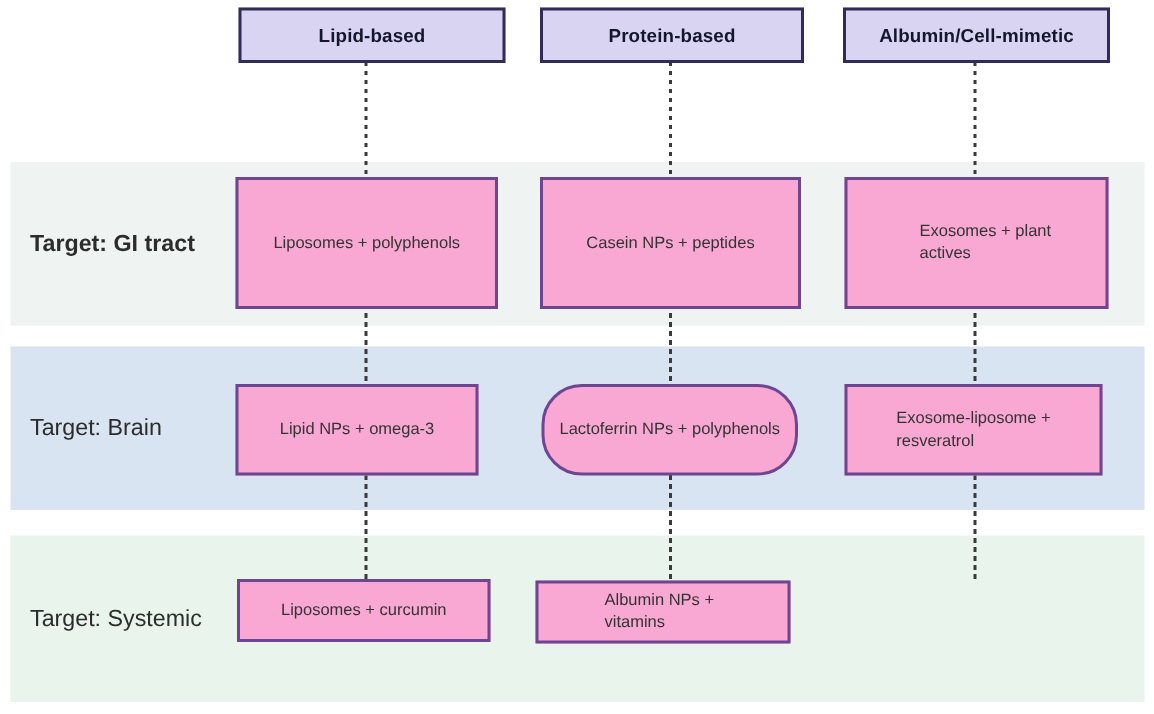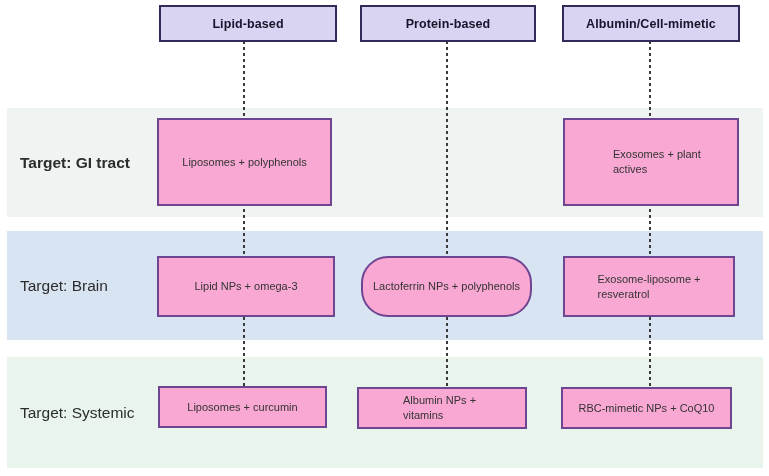--- a/index.html
+++ b/index.html
@@ -91,21 +91,21 @@
     color: #333333;
     white-space: pre-line;
     line-height: 1.35;
     padding: 2px 6px;
   }
   
   .cell.r1c1 { left: 157px; top: 118px; width: 175px; height: 88px; }
   .cell.r1c2 { left: 360px; top: 118px; width: 174px; height: 88px; }
   .cell.r1c3 { left: 563px; top: 118px; width: 176px; height: 88px; padding-left: 48px; }
   
-  .cell.r2c1 { left: 157px; top: 256px; width: 178px; height: 61px; }
+  .cell.r2c1 { left: 157px; top: 256px; width: 162px; height: 61px; }
   .cell.r2c2 { left: 361px; top: 256px; width: 171px; height: 61px; border-radius: 27px; }
   .cell.r2c3 { left: 563px; top: 256px; width: 172px; height: 61px; }
   
   .cell.r3c1 { left: 158px; top: 386px; width: 169px; height: 42px; }
   .cell.r3c2 { left: 357px; top: 387px; width: 170px; height: 42px; padding-left: 44px; }
   .cell.r3c3 { left: 561px; top: 387px; width: 171px; height: 42px; }
 </style>
 </head>
 <body>
 
@@ -121,24 +121,24 @@
 
   <div class="col-header h2">Protein-based</div>
   <div class="col-header h1">Lipid-based</div>
   <div class="col-header h3">Albumin/Cell-mimetic</div>
 
   <div class="row-label r1">Target: GI tract</div>
   <div class="row-label r2">Target: Brain</div>
   <div class="row-label r3">Target: Systemic</div>
 
   <div class="cell r1c1">Liposomes + polyphenols</div>
+  <div class="cell r1c2">Casein NPs + peptides</div>
   <div class="cell r1c3">Exosomes + plant actives</div>
 
   <div class="cell r2c1">Lipid NPs + omega-3</div>
   <div class="cell r2c2">Lactoferrin NPs + polyphenols</div>
   <div class="cell r2c3">Exosome-liposome +
 resveratrol</div>
 
   <div class="cell r3c1">Liposomes + curcumin</div>
   <div class="cell r3c2">Albumin NPs + vitamins</div>
-  <div class="cell r3c3">RBC-mimetic NPs + CoQ10</div>
 
 </div>
 
 </body></html>

